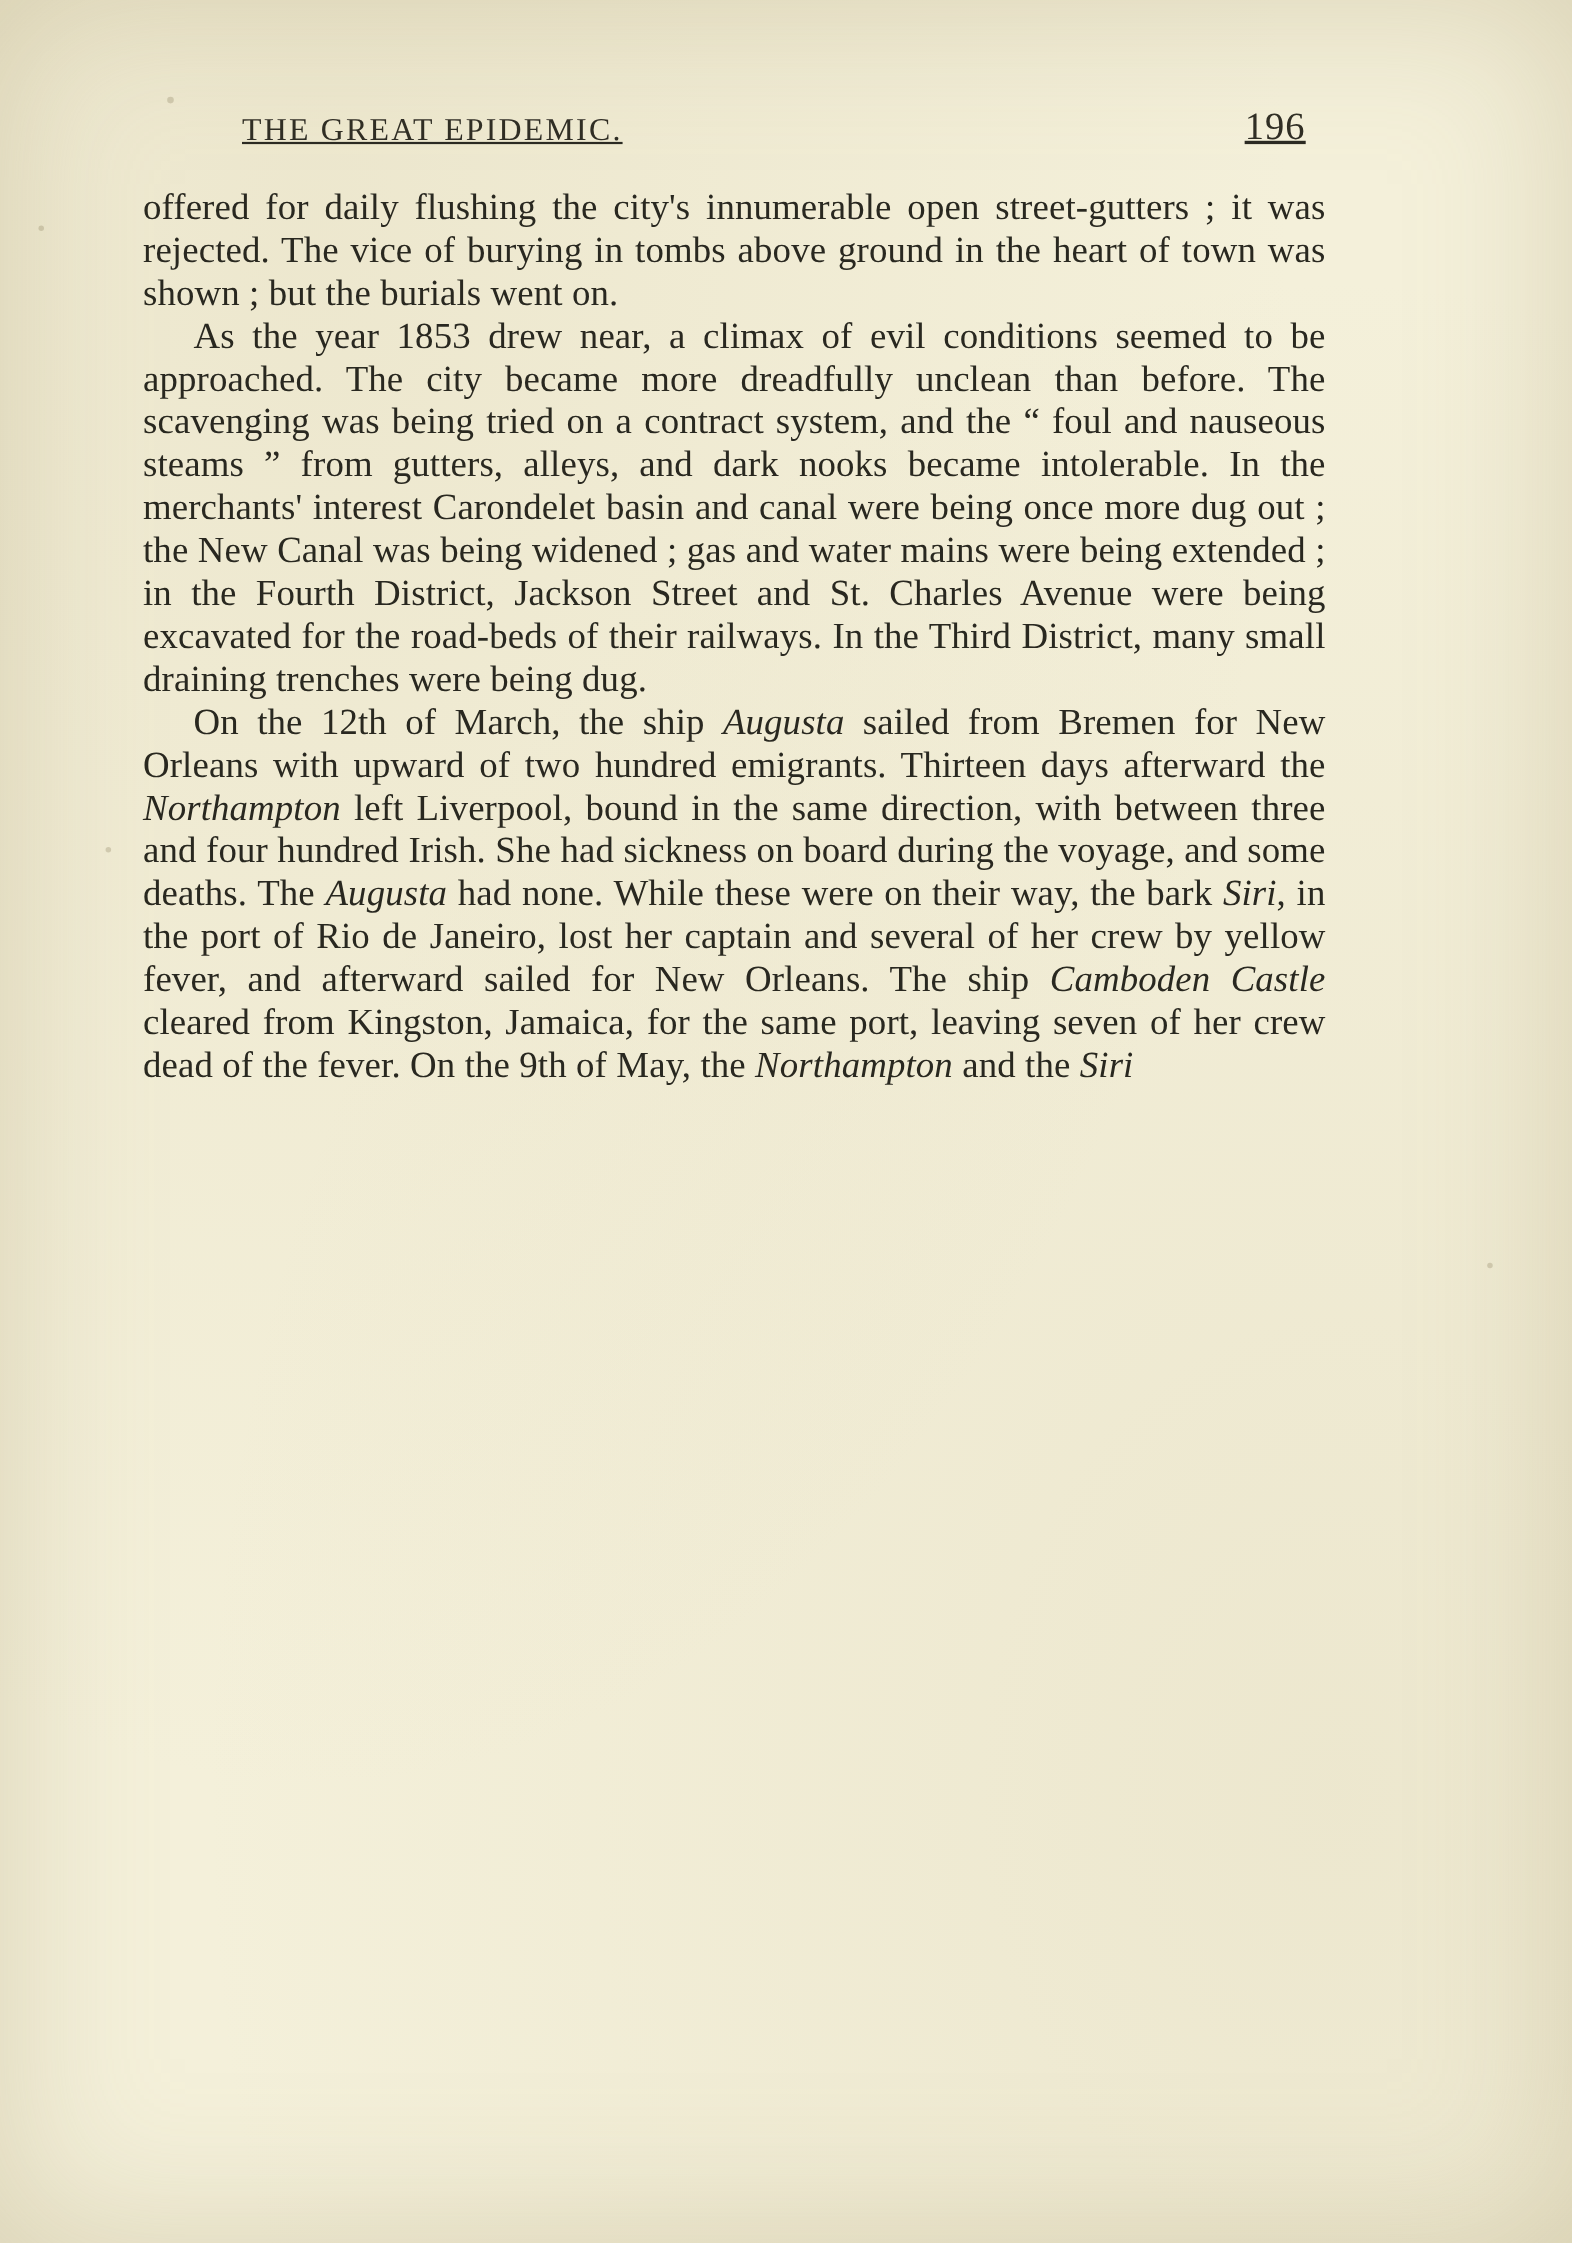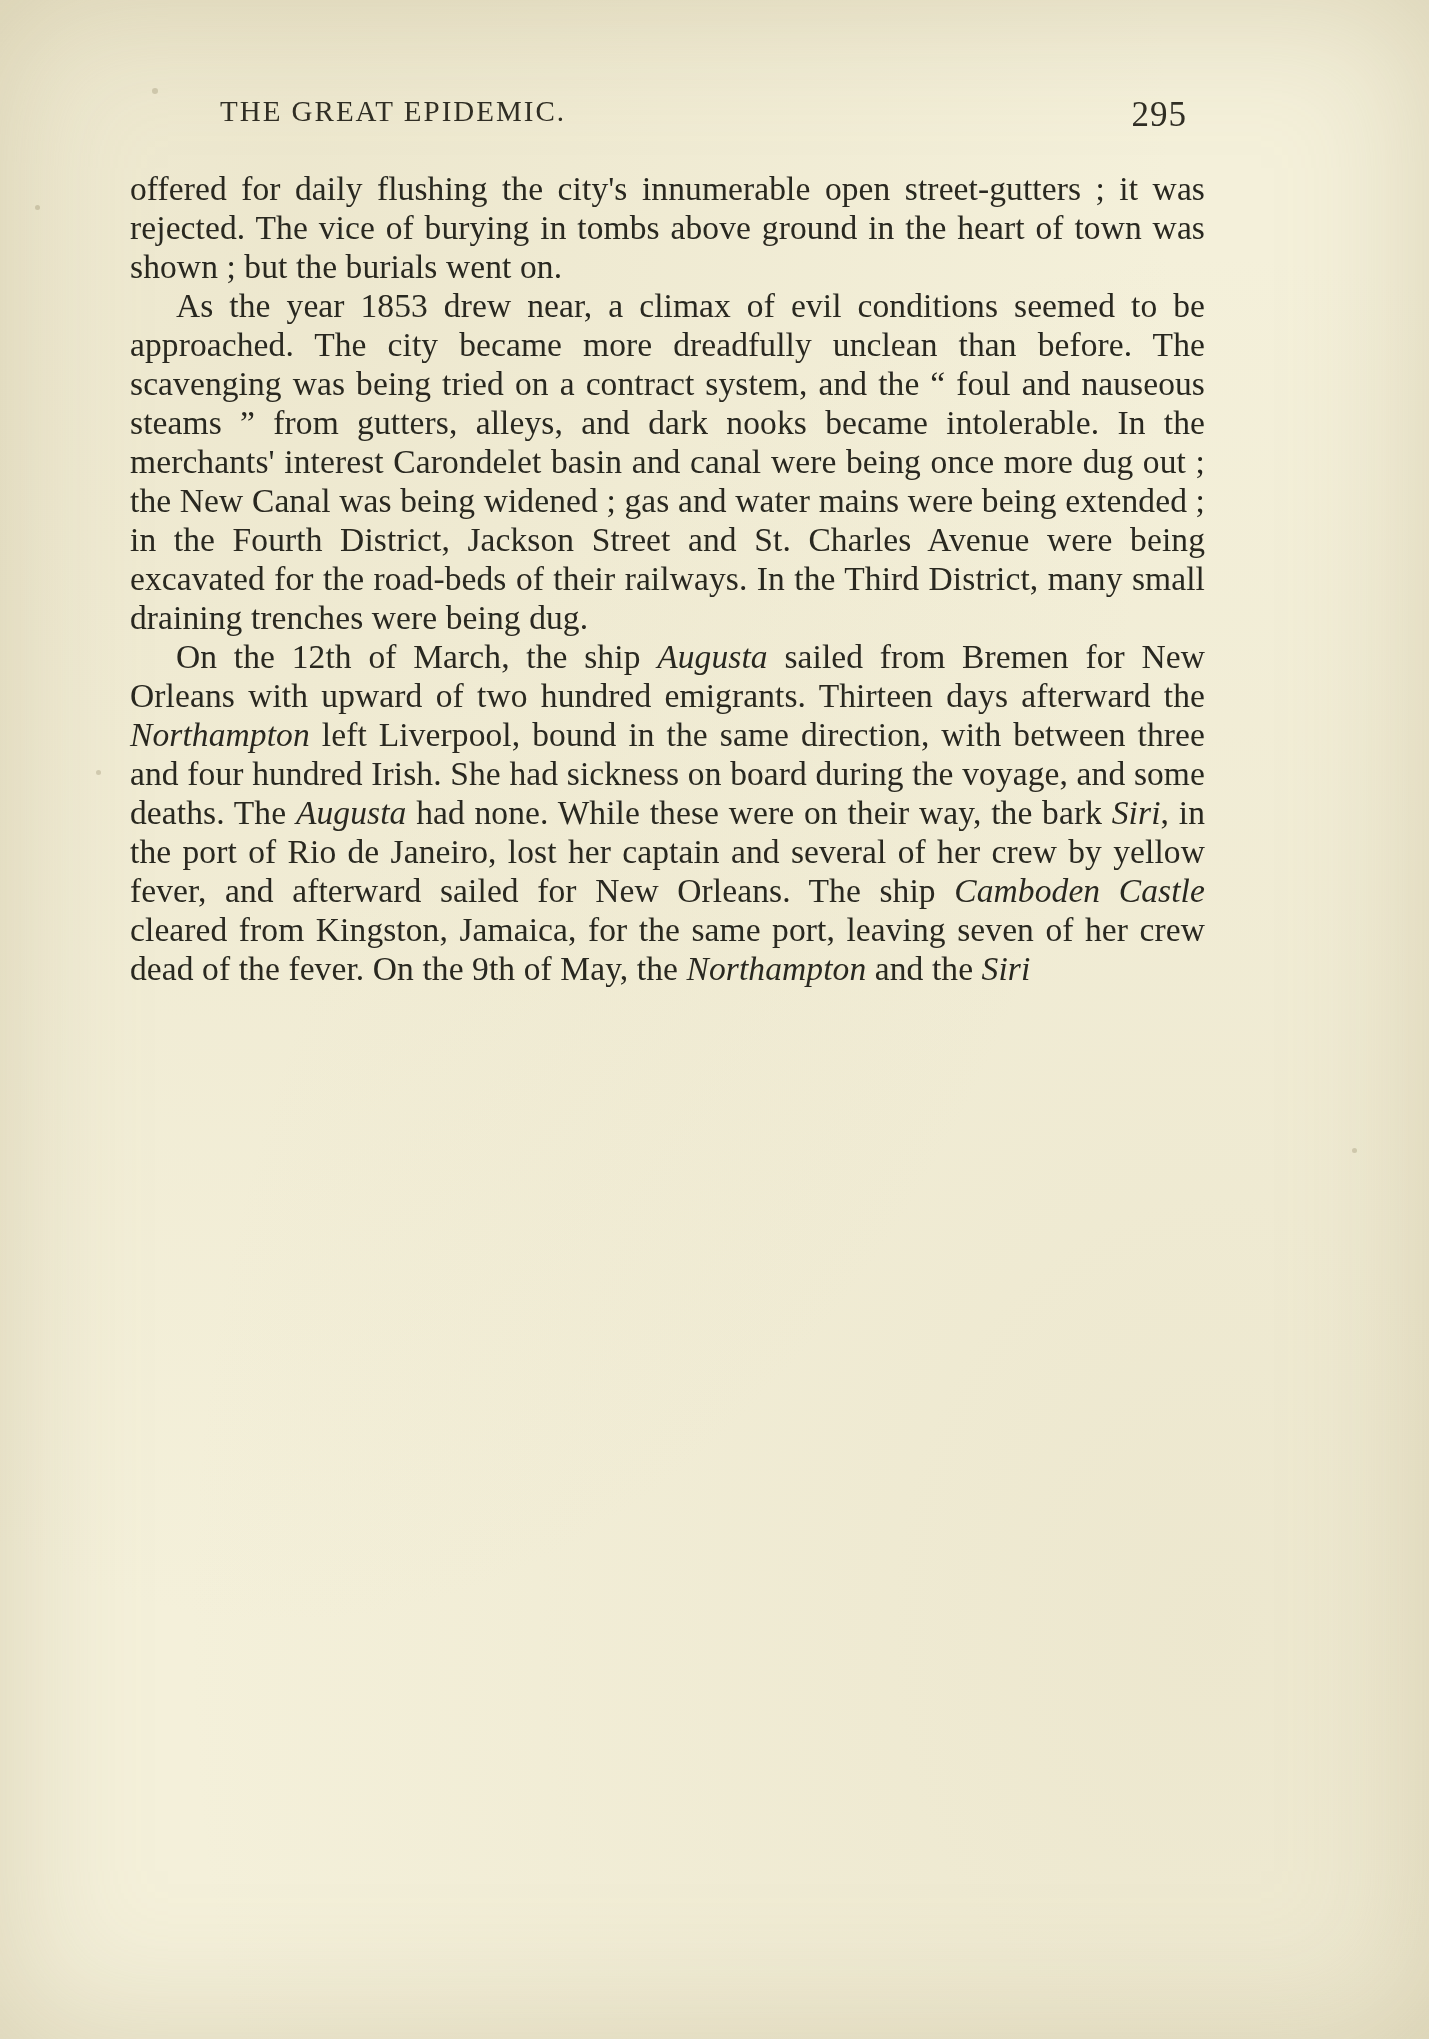--- a/index.html
+++ b/index.html
@@ -31,24 +31,25 @@
     box-shadow: inset 0 0 140px rgba(168,156,112,0.35);
   }
   .content {
     position: absolute;
     left: 130px;
     top: 95px;
     width: 1075px;
   }
   .header {
     display: flex;
-    align-items: flex-start;
+    align-items: flex-end;
     justify-content: space-between;
     padding: 0 18px 0 90px;
     margin-bottom: 34px;
+    text-decoration: underline;
   }
   .running-head {
     font-size: 29px;
     letter-spacing: 2.0px;
     font-variant: small-caps;
     text-transform: uppercase;
     color: #2f2d24;
     white-space: nowrap;
   }
   .page-number {
@@ -84,21 +85,21 @@
 </style>
 </head>
 <body>
 
 <div class="page">
 
   <div class="content">
 
     <div class="header">
       <div class="running-head">THE GREAT EPIDEMIC.</div>
-      <div class="page-number">295</div>
+      <div class="page-number">196</div>
     </div>
 
     <div class="body-text">
         <p><span>offered for daily flushing the city's innumerable open street-gutters ; it was rejected.  The vice of burying in tombs above ground in the heart of town was shown ; but the burials went on.</span></p>
         <p class="indent"><span>As the year 1853 drew near, a climax of evil conditions seemed to be approached.  The city became more dreadfully unclean than before.  The scavenging was being tried on a contract system, and the “ foul and nauseous steams ” from gutters, alleys, and dark nooks became intolerable.  In the merchants' interest Carondelet basin and canal were being once more dug out ;  the New Canal was being widened ; gas and water mains were being extended ; in the Fourth District, Jackson Street and St. Charles Avenue were being excavated for the road-beds of their railways.  In the Third District, many small draining trenches were being dug.</span></p>
         <p class="indent"><span>On the 12th of March, the ship </span><span class="it">Augusta</span><span> sailed from Bremen for New Orleans with upward of two hundred emigrants.  Thirteen days afterward the </span><span class="it">Northampton</span><span> left Liverpool, bound in the same direction, with between three and four hundred Irish.  She had sickness on board during the voyage, and some deaths.  The </span><span class="it">Augusta</span><span> had none. While these were on their way, the bark </span><span class="it">Siri</span><span>, in the port of Rio de Janeiro, lost her captain and several of her crew by yellow fever, and afterward sailed for New Orleans. The ship </span><span class="it">Camboden Castle</span><span> cleared from Kingston, Jamaica, for the same port, leaving seven of her crew dead of the fever.  On the 9th of May, the </span><span class="it">Northampton</span><span> and the </span><span class="it">Siri</span></p>
       </div>
 
   </div>
 

